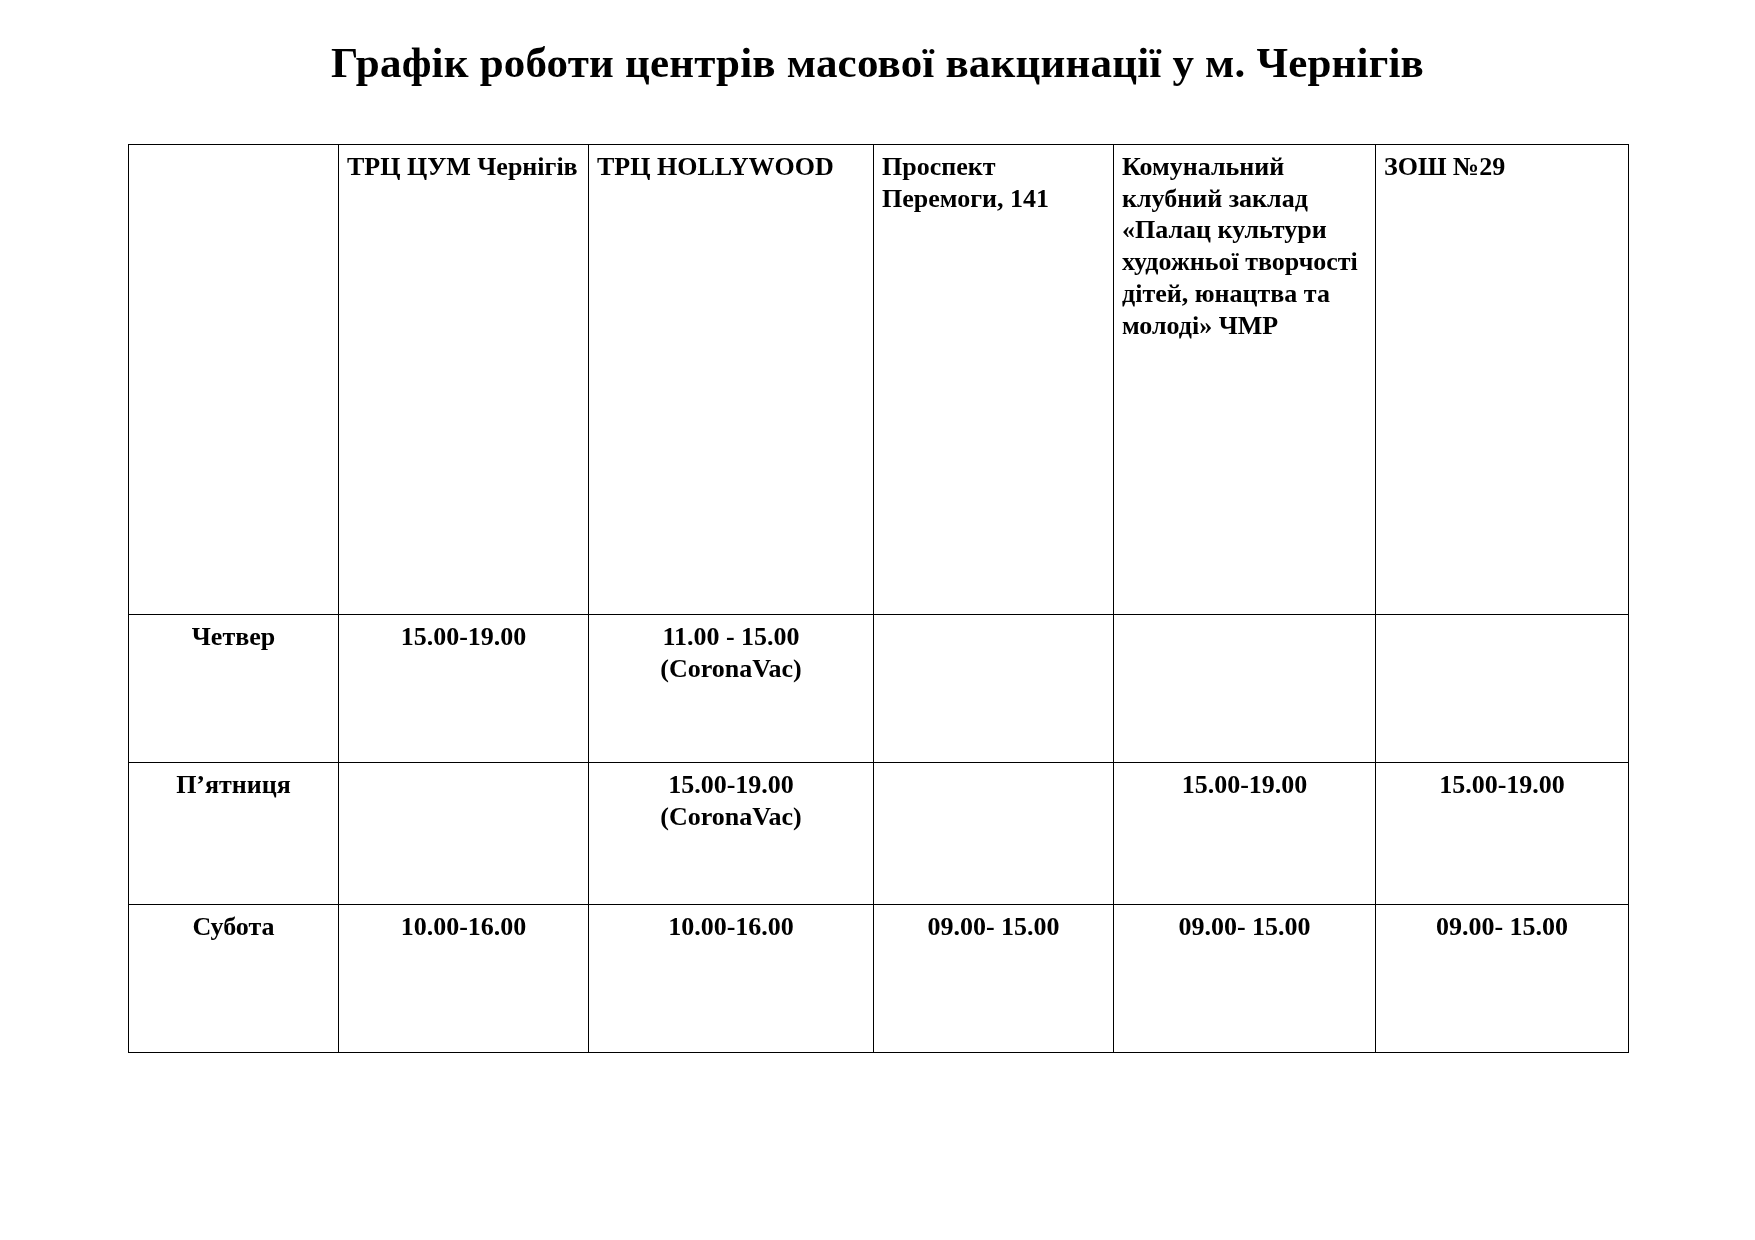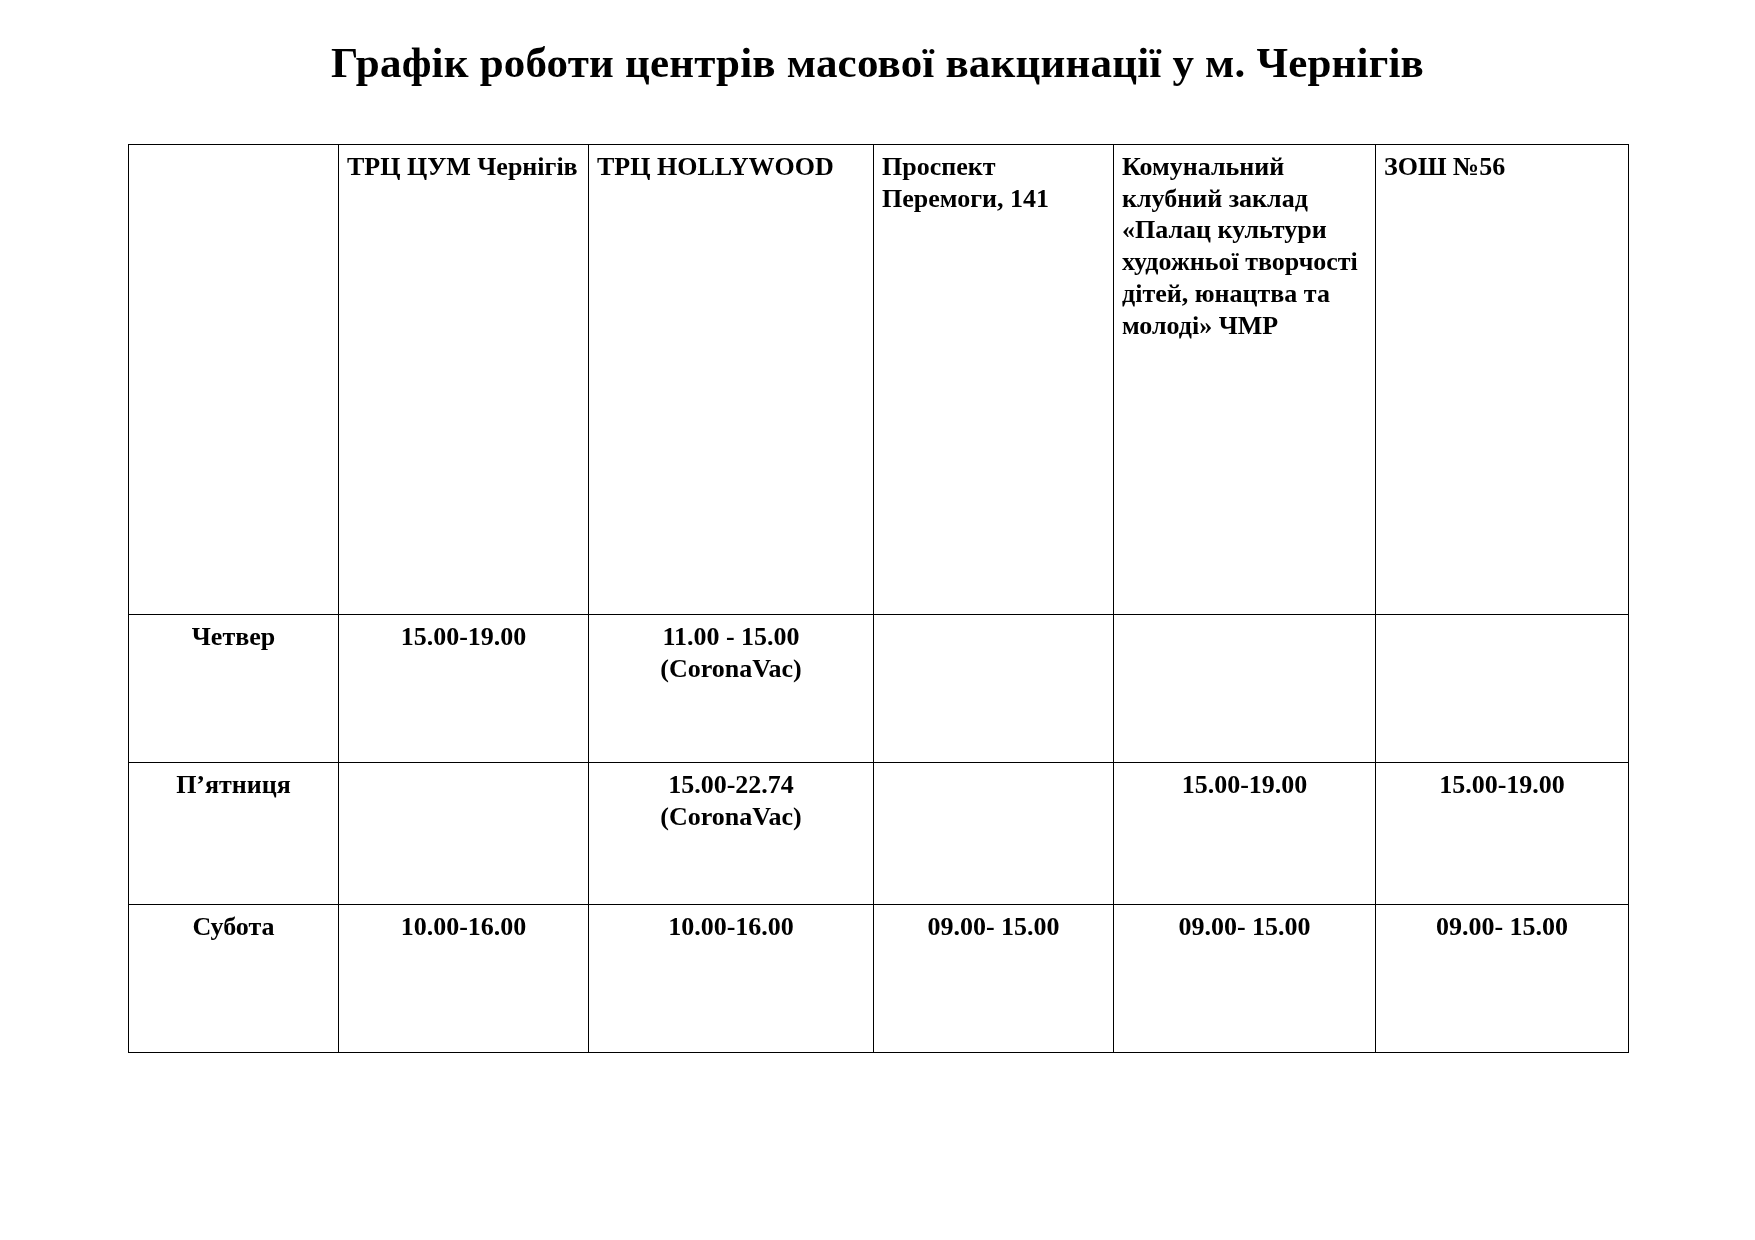--- a/index.html
+++ b/index.html
@@ -101,36 +101,36 @@
           <col class="c4">
           <col class="c5">
       </colgroup>
       <thead>
         <tr>
           <th class="corner"></th>
           <th>ТРЦ ЦУМ Чернігів</th>
           <th>ТРЦ HOLLYWOOD</th>
           <th>Проспект Перемоги, 141</th>
           <th>Комунальний клубний заклад «Палац культури художньої творчості дітей, юнацтва та молоді» ЧМР</th>
-          <th>ЗОШ №56</th>
+          <th>ЗОШ №29</th>
         </tr>
       </thead>
       <tbody>
         <tr class="r-thu">
           <th class="row-label">Четвер</th>
           <td class="cell">15.00-19.00</td>
           <td class="cell">11.00 - 15.00 (CoronaVac)</td>
           <td class="cell"></td>
           <td class="cell"></td>
           <td class="cell"></td>
         </tr>
         <tr class="r-fri">
           <th class="row-label">П’ятниця</th>
           <td class="cell"></td>
-          <td class="cell">15.00-22.74 (CoronaVac)</td>
+          <td class="cell">15.00-19.00 (CoronaVac)</td>
           <td class="cell"></td>
           <td class="cell">15.00-19.00</td>
           <td class="cell">15.00-19.00</td>
         </tr>
         <tr class="r-sat">
           <th class="row-label">Субота</th>
           <td class="cell">10.00-16.00</td>
           <td class="cell">10.00-16.00</td>
           <td class="cell">09.00- 15.00</td>
           <td class="cell">09.00- 15.00</td>

